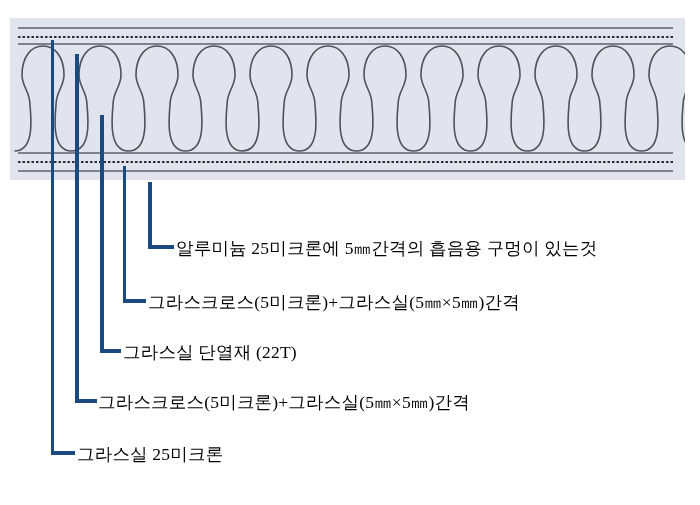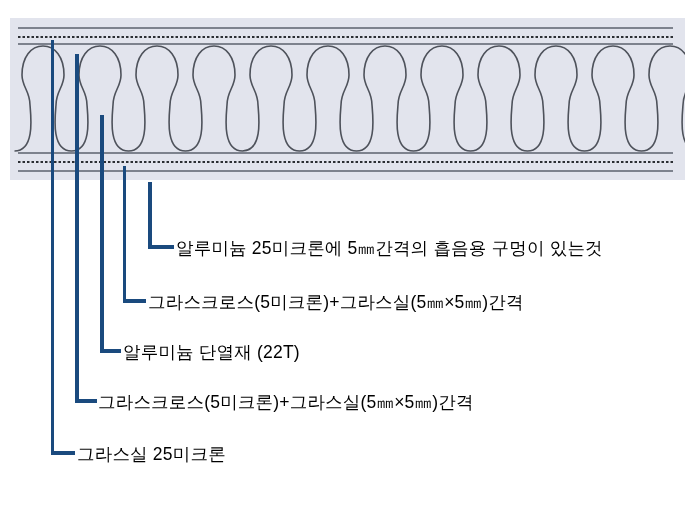--- a/index.html
+++ b/index.html
@@ -1,18 +1,18 @@
 <!DOCTYPE html>
 <html><head>
 <meta charset="utf-8">
 <style>
   html,body{margin:0;padding:0;background:#ffffff;}
   .stage{
     position:relative;width:700px;height:505px;background:#ffffff;overflow:hidden;
-    font-family:Liberation Sans, sans-serif;
+    font-family:Liberation Serif, serif;
   }
   .panel-svg{position:absolute;left:10px;top:18px;}
   .leader-v,.leader-h{position:absolute;background:#1a4a7e;}
   .leader-v{width:3.5px;}
   .leader-h{height:3.5px;}
   .callout-label{
     position:absolute;
     transform:translateY(-50%);
     font-size:17.5px;
     line-height:22px;
@@ -52,19 +52,19 @@
   <div class="leader-v" style="left:122.5px;top:166px;height:137px;"></div>
   <div class="leader-h" style="left:122.5px;top:299.3px;width:23px;"></div>
 
   <div class="leader-v" style="left:148px;top:182px;height:67px;"></div>
   <div class="leader-h" style="left:148px;top:245.3px;width:26px;"></div>
 
   <div class="callout-label" style="left:176px;top:248px;">알루미늄 25미크론에 5㎜간격의 흡음용 구멍이 있는것</div>
 
   <div class="callout-label" style="left:148px;top:302px;">그라스크로스(5미크론)+그라스실(5㎜×5㎜)간격</div>
 
-  <div class="callout-label" style="left:123px;top:352px;">알루미늄 단열재 (22T)</div>
+  <div class="callout-label" style="left:123px;top:352px;">그라스실 단열재 (22T)</div>
 
   <div class="callout-label" style="left:98px;top:402px;">그라스크로스(5미크론)+그라스실(5㎜×5㎜)간격</div>
 
   <div class="callout-label" style="left:77px;top:454px;">그라스실 25미크론</div>
 
 </div>
 
 </body></html>

